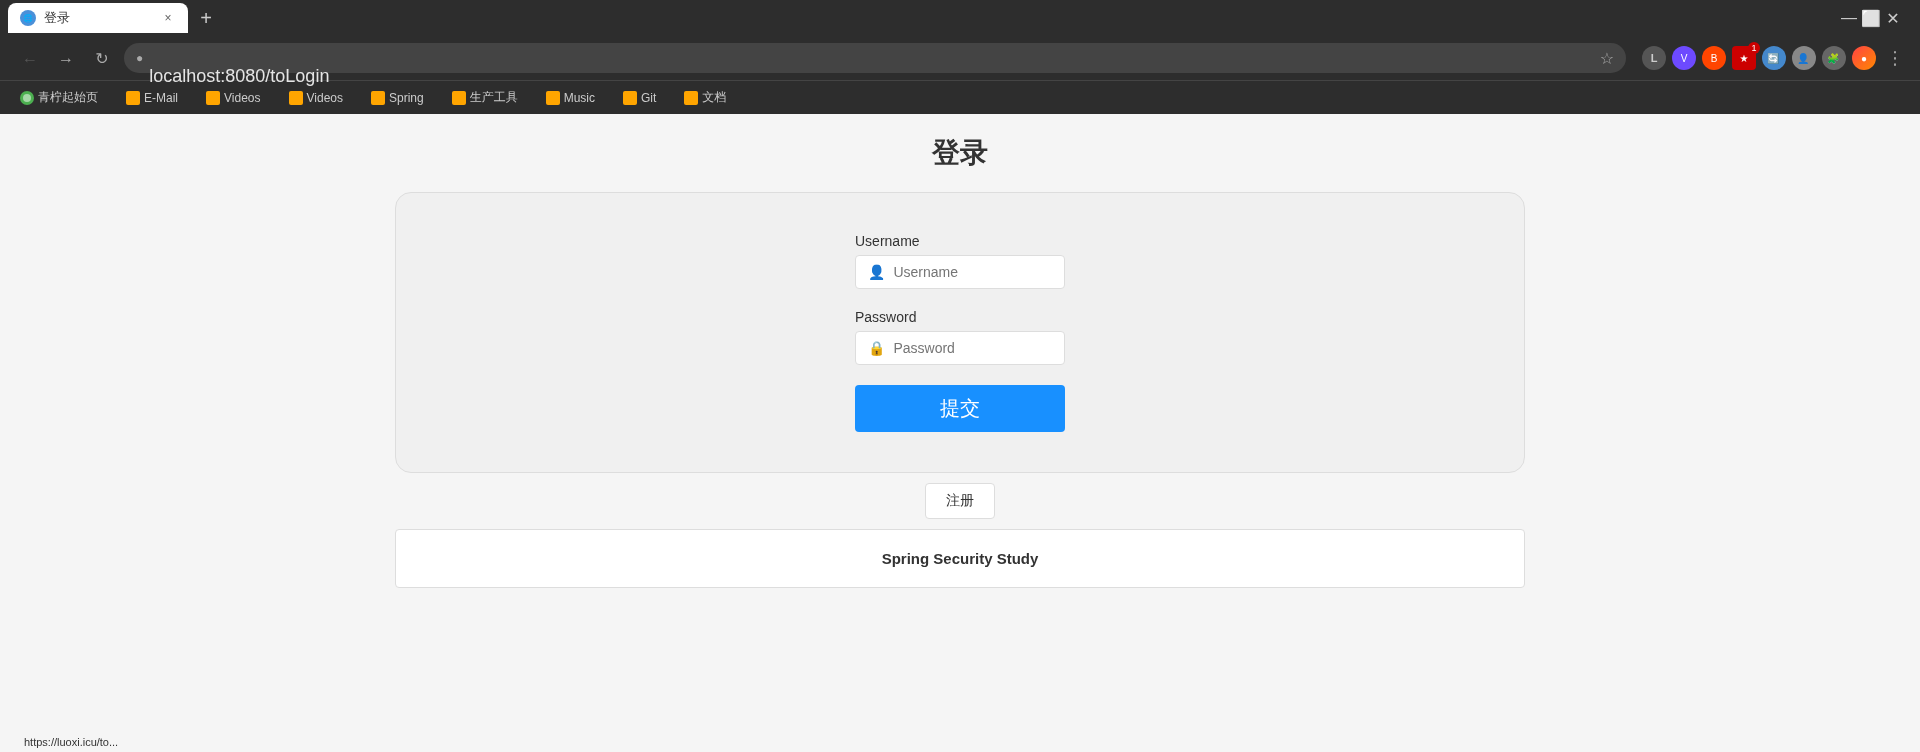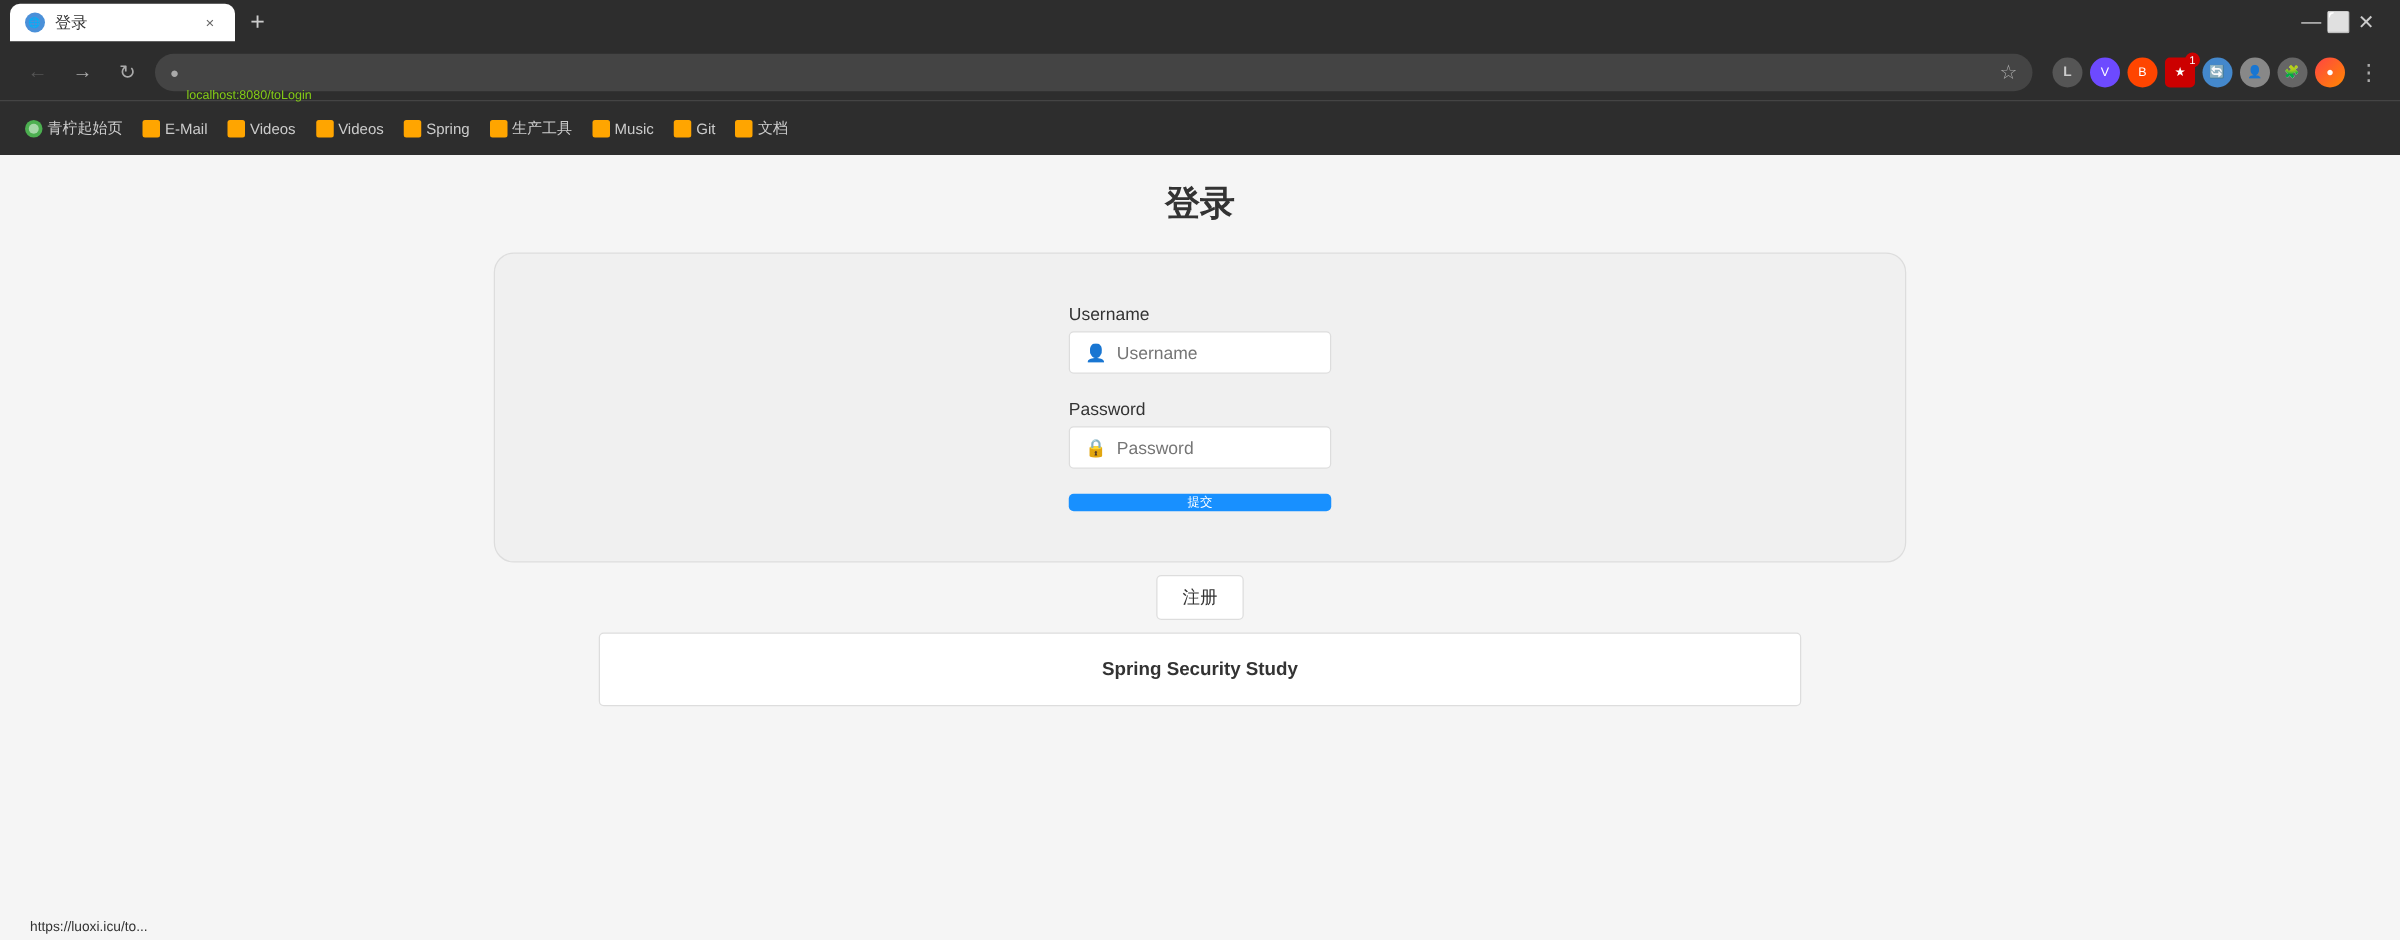--- a/index.html
+++ b/index.html
@@ -18,50 +18,50 @@
     .window-controls { margin-left: auto; display: flex; align-items: center; gap: 8px; padding-right: 12px; }
     .win-btn { width: 14px; height: 14px; display: flex; align-items: center; justify-content: center; color: #ccc; font-size: 16px; cursor: pointer; }
 
     
     .address-bar { display: flex; align-items: center; height: 44px; background: #2d2d2d; padding: 0 16px; gap: 8px; }
     .nav-btn { width: 28px; height: 28px; display: flex; align-items: center; justify-content: center; color: #aaa; cursor: pointer; border-radius: 50%; font-size: 16px; }
     .nav-btn.disabled { color: #555; cursor: default; }
     .reload-btn { color: #aaa; }
     .url-bar { flex: 1; background: #444; border-radius: 20px; height: 30px; display: flex; align-items: center; padding: 0 12px; gap: 6px; }
     .lock-icon { color: #aaa; font-size: 12px; }
-    .url-text { color: #84cc16; font-size: 10px; margin-top: 36px; }
+    .url-text { color: #e5e5e5; font-size: 18px; margin-top: 36px; }
     .url-actions { margin-left: auto; display: flex; align-items: center; gap: 8px; }
     .star-btn { color: #aaa; font-size: 16px; cursor: pointer; }
     .browser-extensions { display: flex; align-items: center; gap: 6px; margin-left: 8px; }
     .ext-icon { width: 24px; height: 24px; border-radius: 50%; display: flex; align-items: center; justify-content: center; font-size: 12px; cursor: pointer; }
     .menu-btn { color: #aaa; font-size: 18px; cursor: pointer; margin-left: 4px; }
 
     
-    .bookmarks-bar { display: flex; align-items: center; height: 44px; background: #2d2d2d; padding: 0 12px; gap: 0; border-top: 1px solid #444; }
+    .bookmarks-bar { display: flex; align-items: center; height: 34px; background: #2d2d2d; padding: 0 12px; gap: 12px; border-top: 1px solid #444; }
     .bookmark { display: flex; align-items: center; gap: 4px; padding: 4px 8px; border-radius: 4px; cursor: pointer; color: #ccc; font-size: 12px; white-space: nowrap; }
     .bookmark-icon { width: 14px; height: 14px; border-radius: 2px; flex-shrink: 0; }
 
     
     .page-content { background: #f5f5f5; width: 100%; height: calc(752px - 114px); display: flex; flex-direction: column; align-items: center; padding-top: 10px; overflow-y: auto; }
 
     .page-title { font-size: 28px; font-weight: bold; color: #333; margin-bottom: 20px; margin-top: 10px; }
 
     .login-card { background: #f0f0f0; border: 1px solid #ddd; border-radius: 16px; width: 1130px; padding: 40px 20px; display: flex; flex-direction: column; align-items: center; gap: 20px; }
 
     .form-group { display: flex; flex-direction: column; gap: 6px; width: 210px; }
     .form-label { font-size: 14px; color: #333; }
     .form-input { display: flex; align-items: center; background: #fff; border: 1px solid #ddd; border-radius: 4px; padding: 8px 12px; gap: 8px; width: 210px; }
     .form-input input { border: none; outline: none; font-size: 14px; color: #999; width: 100%; background: transparent; }
     .input-icon { color: #aaa; font-size: 14px; }
 
-    .submit-btn { background: #1890ff; color: #fff; border: none; border-radius: 4px; padding: 0 40px; font-size: 10px; cursor: pointer; width: 210px; }
+    .submit-btn { background: #1890ff; color: #fff; border: none; border-radius: 4px; padding: 10px 40px; font-size: 20px; cursor: pointer; width: 210px; }
 
     .register-btn { background: #fff; color: #333; border: 1px solid #ddd; border-radius: 4px; padding: 8px 20px; font-size: 14px; cursor: pointer; margin-top: 10px; }
 
-    .footer-card { background: #fff; border: 1px solid #ddd; border-radius: 4px; width: 962px; padding: 20px; display: flex; justify-content: center; margin-top: 10px; }
+    .footer-card { background: #fff; border: 1px solid #ddd; border-radius: 4px; width: 1130px; padding: 20px; display: flex; justify-content: center; margin-top: 10px; }
     .footer-text { font-size: 15px; font-weight: bold; color: #333; }
 
     .status-bar { position: fixed; bottom: 0; left: 0; width: 100%; height: 20px; background: #f5f5f5; display: flex; align-items: center; padding: 0 24px; }
     .status-url { font-size: 11px; color: #333; }
 
     
     .ext-proton { background: #6d4aff; color: white; font-size: 10px; }
     .ext-brave { background: #ff4500; color: white; font-size: 10px; }
     .ext-red { background: #cc0000; color: white; font-size: 10px; }
     .ext-blue { background: #4488cc; color: white; font-size: 10px; }

